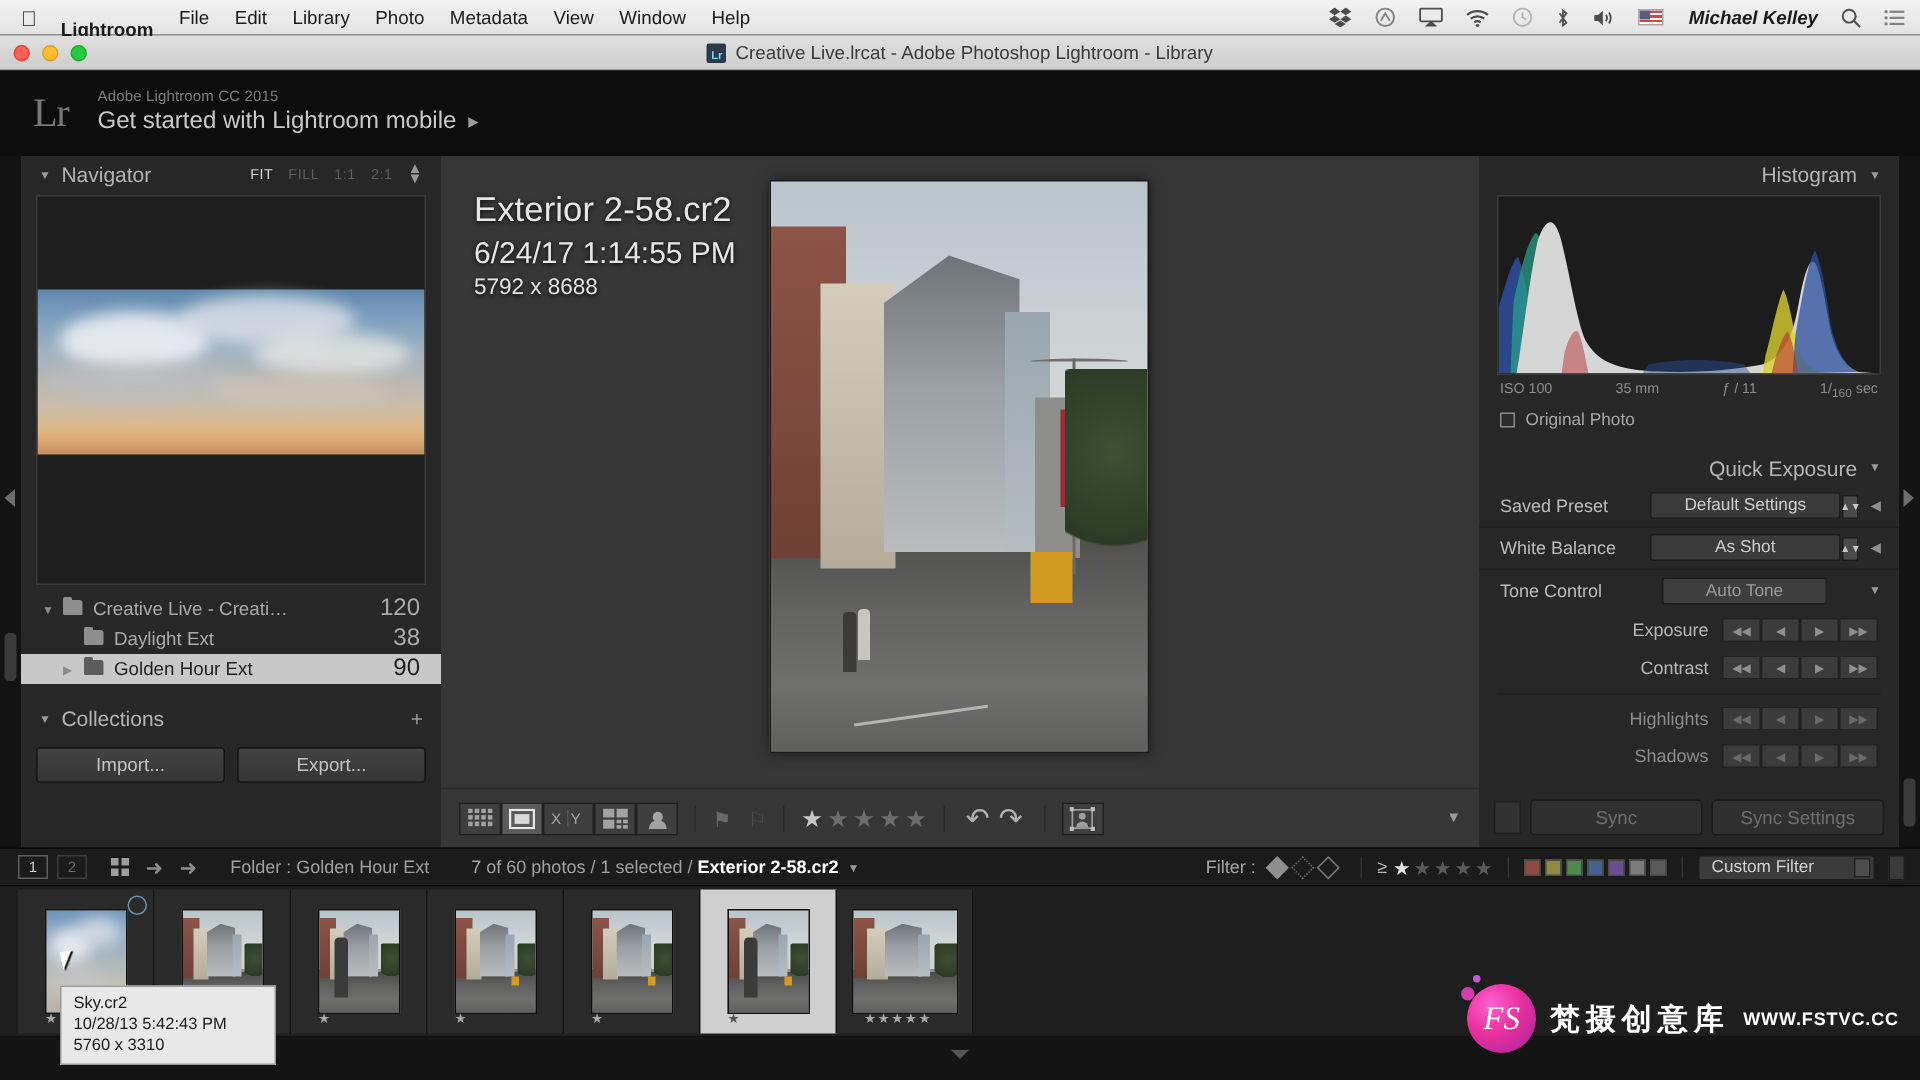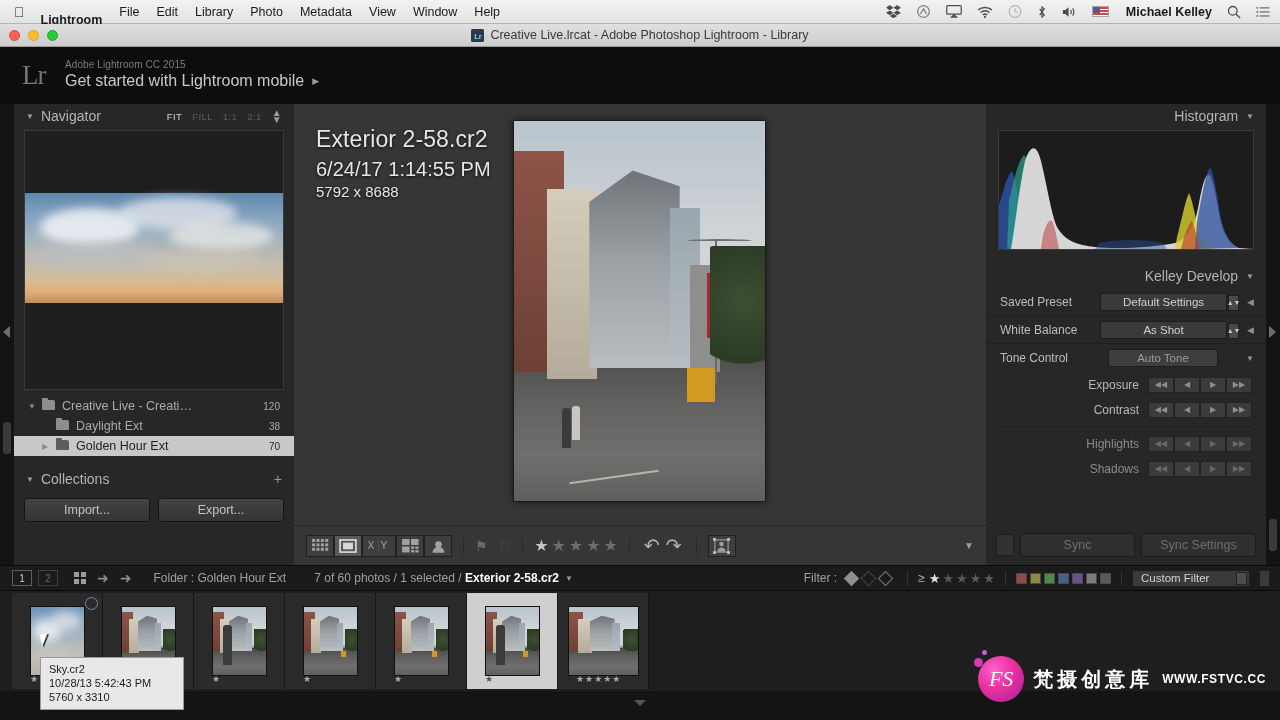--- a/index.html
+++ b/index.html
@@ -14,21 +14,21 @@
   
   .macbar {
     position: absolute; left: 0; top: 0; width: 1280px; height: 24px;
     background: linear-gradient(to bottom, #f2f2f2 0%, #e3e3e3 100%);
     border-bottom: 1px solid #b4b4b4;
     display: flex; align-items: center; color: #1a1a1a; font-size: 12.5px;
   }
   .macbar .apple { margin-left: 14px; font-size: 14px; line-height: 1; }
   .macbar .mi { margin-left: 17px; white-space: nowrap; }
   .macbar .mi.app { font-weight: bold; margin-left: 16px; margin-top: 16px; }
-  .macbar .right { margin-left: auto; display: flex; align-items: center; padding-right: 10px; }
+  .macbar .right { margin-left: auto; display: flex; align-items: center; padding-right: 10px; font-style: italic; }
   .macbar .right .ic { margin-left: 15px; display: flex; align-items: center; opacity: .82; }
   .macbar .right .user { margin-left: 17px; font-weight: bold; font-size: 12.5px; }
 
   .flagicon { width: 17px; height: 11px; position: relative; overflow: hidden; border: .5px solid #999; }
   .flagicon .stripes { position: absolute; inset: 0;
     background: repeating-linear-gradient(to bottom, #c1272d 0 1.6px, #fff 1.6px 3.1px); }
   .flagicon .canton { position: absolute; left: 0; top: 0; width: 7px; height: 6px; background: #3c3b6e; }
 
   
   .titlebar {
@@ -98,21 +98,21 @@
   .cloud { position: absolute; border-radius: 50%; filter: blur(5px); }
 
   .folders { margin-top: 6px; }
   .frow { display: flex; align-items: center; height: 20px; padding: 0 14px 0 28px;
           font-size: 12.5px; color: #ababab; }
   .frow.root { padding-left: 14px; }
   .frow.sel { background: #c8c8c8; color: #1e1e1e; }
   .frow .tw { width: 14px; font-size: 8px; color: #8c8c8c; }
   .frow .fld { width: 20px; }
   .frow .nm { flex: 1; white-space: nowrap; overflow: hidden; text-overflow: ellipsis; }
-  .frow .ct { font-size: 10px; }
+  .frow .ct { font-size: 16px; }
   .folder-glyph { display: inline-block; width: 13px; height: 10px; background: #8e8e8e;
                   border-radius: 1px 2px 1px 1px; position: relative; }
   .folder-glyph:before { content: ''; position: absolute; left: 0; top: -2.5px; width: 6px; height: 3px;
                          background: #8e8e8e; border-radius: 1px 1px 0 0; }
   .frow.sel .folder-glyph, .frow.sel .folder-glyph:before { background: #5c5c5c; }
 
   .collhead { margin-top: 12px; display: flex; align-items: center; height: 22px;
               padding: 0 12px; font-size: 14px; color: #b4b4b4; }
   .collhead .tri { font-size: 8px; margin-right: 7px; color: #9a9a9a; }
   .collhead .plus { margin-left: auto; color: #9a9a9a; font-size: 14px; }
@@ -466,21 +466,21 @@
         <div class="frow">
           <span class="tw"></span>
           <span class="fld"><i class="folder-glyph"></i></span>
           <span class="nm">Daylight Ext</span>
           <span class="ct">38</span>
         </div>
         <div class="frow sel">
           <span class="tw">▶</span>
           <span class="fld"><i class="folder-glyph"></i></span>
           <span class="nm">Golden Hour Ext</span>
-          <span class="ct">70</span>
+          <span class="ct">90</span>
         </div>
       </div>
 
       <div class="collhead">
         <span class="tri">▼</span>
         <span>Collections</span>
         <span class="plus">+</span>
       </div>
 
       <div class="ieRow">
@@ -624,24 +624,37 @@
           <path d="M8,118 L10,70 C14,52 19,30 25,24 C31,30 35,54 39,76 C44,98 50,110 56,116 L60,118 Z" fill="#2aa38f" opacity=".7"></path>
           <path d="M12,118 C16,96 20,58 26,30 C32,12 38,14 42,30 C48,54 52,82 58,96 C66,110 78,114 96,116 C118,118 150,117 176,112 C188,108 196,96 200,72 C204,50 208,38 212,46 C216,56 219,78 222,92 C226,106 232,114 240,117 L254,118 L254,118 L0,118 Z" fill="#d6d6d6"></path>
           <path d="M176,118 L178,106 C182,92 186,70 190,62 C194,70 197,90 200,102 C204,112 210,116 216,118 Z" fill="#d9cf2e" opacity=".8"></path>
           <path d="M196,118 L198,92 C202,70 206,44 211,36 C216,46 219,70 222,88 C226,104 232,114 240,117 Z" fill="#2c4f9e" opacity=".75"></path>
           <path d="M182,118 L184,110 C187,100 190,92 193,90 C196,96 198,108 200,118 Z" fill="#b6342e" opacity=".6"></path>
           <path d="M42,118 L44,104 C47,94 50,88 53,90 C56,96 58,108 60,118 Z" fill="#b6342e" opacity=".5"></path>
           <path d="M96,118 L100,112 C118,108 146,108 164,112 L168,118 Z" fill="#2c4f9e" opacity=".45"></path>
         </svg>
       </div>
 
-
+      <div class="histmeta">
+        <span>ISO 100</span>
+        <span>35 mm</span>
+        <span>ƒ / 11</span>
+        <span>
+          <span>1</span>/<sub>160</sub>
+          <span>sec</span>
+        </span>
+      </div>
+
+      <div class="origrow">
+        <span class="cbox"></span>
+        <span>Original Photo</span>
+      </div>
 
       <div class="phead right" style="margin-top:14px;">
-        <span>Kelley Develop</span>
+        <span>Quick Exposure</span>
         <span class="tri">▼</span>
       </div>
 
       <div class="qdrow">
         <span class="lab">Saved Preset</span>
         <span class="combo">
           <span>Default Settings</span>
           <span class="stp">▲▼</span>
         </span>
         <span class="back">◀</span>

